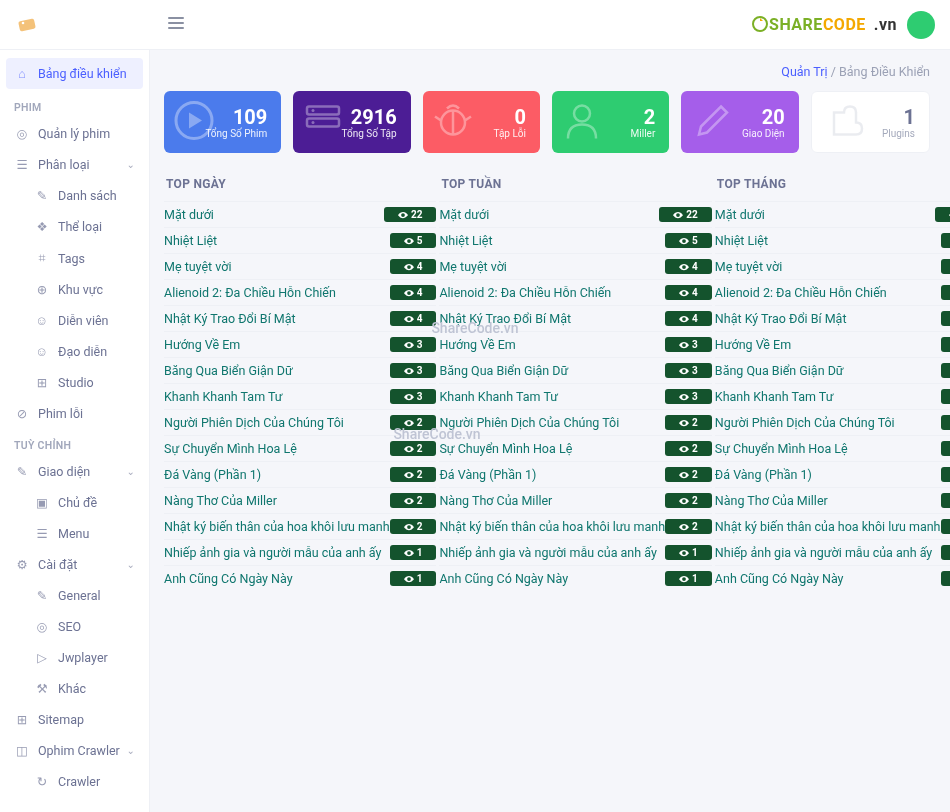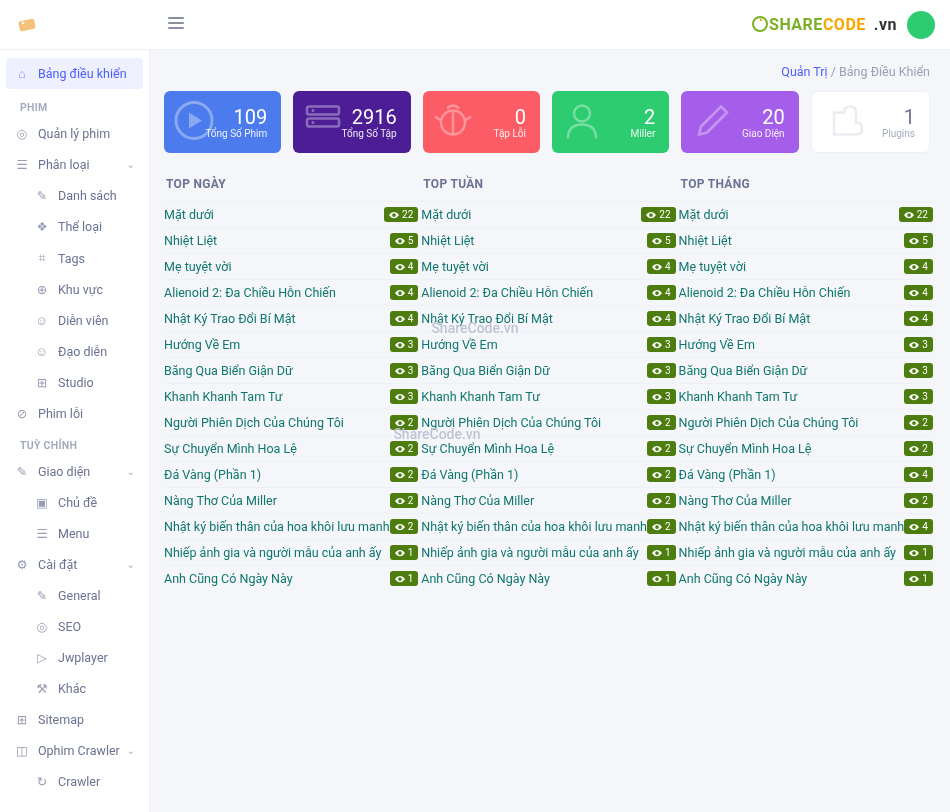--- a/index.html
+++ b/index.html
@@ -14,44 +14,44 @@
 .avatar-dot { width: 28px; height: 28px; border-radius: 50%; background: #2ecc71; margin-left: 10px; }
 .layout { display: flex; height: calc(100% - 50px); }
 .sidebar { width: 150px; background: #fff; border-right: 1px solid #eef0f5; overflow-y: auto; padding: 6px 0; font-size: 12.5px; }
 .sidebar::-webkit-scrollbar { width: 6px; }
 .sidebar::-webkit-scrollbar-thumb { background: #d5d8e0; border-radius: 3px; }
 .side-item { display: flex; align-items: center; padding: 8px 14px; cursor: pointer; color: #6c7293; }
 .side-item.active { background: #eef0ff; color: #4b5fff; border-radius: 4px; margin: 2px 6px; padding: 8px 8px; }
 .side-item .ico { width: 16px; margin-right: 8px; opacity: 0.7; flex-shrink: 0; text-align: center; }
 .side-item .chev { margin-left: auto; font-size: 10px; opacity: 0.6; }
 .side-item.sub { padding-left: 34px; }
-.side-header { padding: 10px 20px 4px; font-size: 10.5px; font-weight: 600; color: #a1a7bb; letter-spacing: 0.3px; }
+.side-header { padding: 10px 14px 4px; font-size: 10.5px; font-weight: 600; color: #a1a7bb; letter-spacing: 0.3px; }
 .main { flex: 1; overflow-y: auto; padding: 14px 20px 30px 14px; }
 .main::-webkit-scrollbar { width: 8px; }
 .main::-webkit-scrollbar-thumb { background: #d5d8e0; border-radius: 4px; }
 .breadcrumb { text-align: right; font-size: 12.5px; color: #9ba1b5; margin-bottom: 12px; }
 .breadcrumb a { color: #4b5fff; text-decoration: none; }
 .stats-row { display: flex; gap: 12px; margin-bottom: 16px; }
 .stat-card { flex: 1; border-radius: 6px; padding: 10px 14px; color: #fff; position: relative; height: 62px; display: flex; flex-direction: column; align-items: flex-end; justify-content: center; overflow: hidden; }
-.stat-card .num { font-size: 20px; font-weight: 400; line-height: 1.1; }
+.stat-card .num { font-size: 20px; font-weight: 700; line-height: 1.1; }
 .stat-card .lbl { font-size: 10px; opacity: 0.9; }
 .stat-card .bg-ico { position: absolute; left: 8px; top: 50%; transform: translateY(-50%); opacity: 0.35; }
 .sc-blue { background: #4b7bec; }
 .sc-teal { background: #4c1d95; }
 .sc-red { background: #fc5c65; }
 .sc-green { background: #2ecc71; }
 .sc-purple { background: #a55eea; }
 .sc-white { background: #fff; color: #6c7293; border: 1px solid #eef0f5; }
 .sc-white .lbl { color: #9ba1b5; }
 .columns { display: flex; gap: 3px; }
 .col { flex: 1; }
 .col-title { font-size: 12px; font-weight: 700; color: #6c7293; padding: 8px 2px 10px; letter-spacing: 0.3px; }
 .rank-row { display: flex; align-items: center; padding: 5px 0; border-top: 1px solid #eef0f5; }
 .rank-row a { color: #0f766e; text-decoration: none; font-size: 12.5px; flex: 1; overflow: hidden; text-overflow: ellipsis; white-space: nowrap; }
-.badge { background: #4d7c0f; color: #fff; font-size: 10px; padding: 2px 5px; border-radius: 3px; display: inline-flex; align-items: center; gap: 3px; font-weight: 400; }
+.badge { background: #14532d; color: #fff; font-size: 10px; padding: 2px 14px; border-radius: 3px; display: inline-flex; align-items: center; gap: 3px; font-weight: 700; }
 .badge svg { width: 10px; height: 8px; }
 .footer { text-align: center; margin-top: 40px; }
 .footer .cp { font-size: 16px; color: #bfc4d4; font-weight: 500; letter-spacing: 0.3px; }
 .footer .hc { font-size: 11px; color: #9ba1b5; margin-top: 8px; }
 .footer .hc a { color: #4b5fff; text-decoration: none; }
 .center-wm { position: absolute; left: 50%; top: 320px; transform: translateX(-50%); color: #bfc4d4; font-size: 14px; pointer-events: none; font-weight: 500; z-index: 5; }
 .center-wm2 { position: absolute; left: 46%; top: 426px; transform: translateX(-50%); color: #bfc4d4; font-size: 14px; pointer-events: none; font-weight: 500; z-index: 5; }
 </style>
 </head>
 <body>

